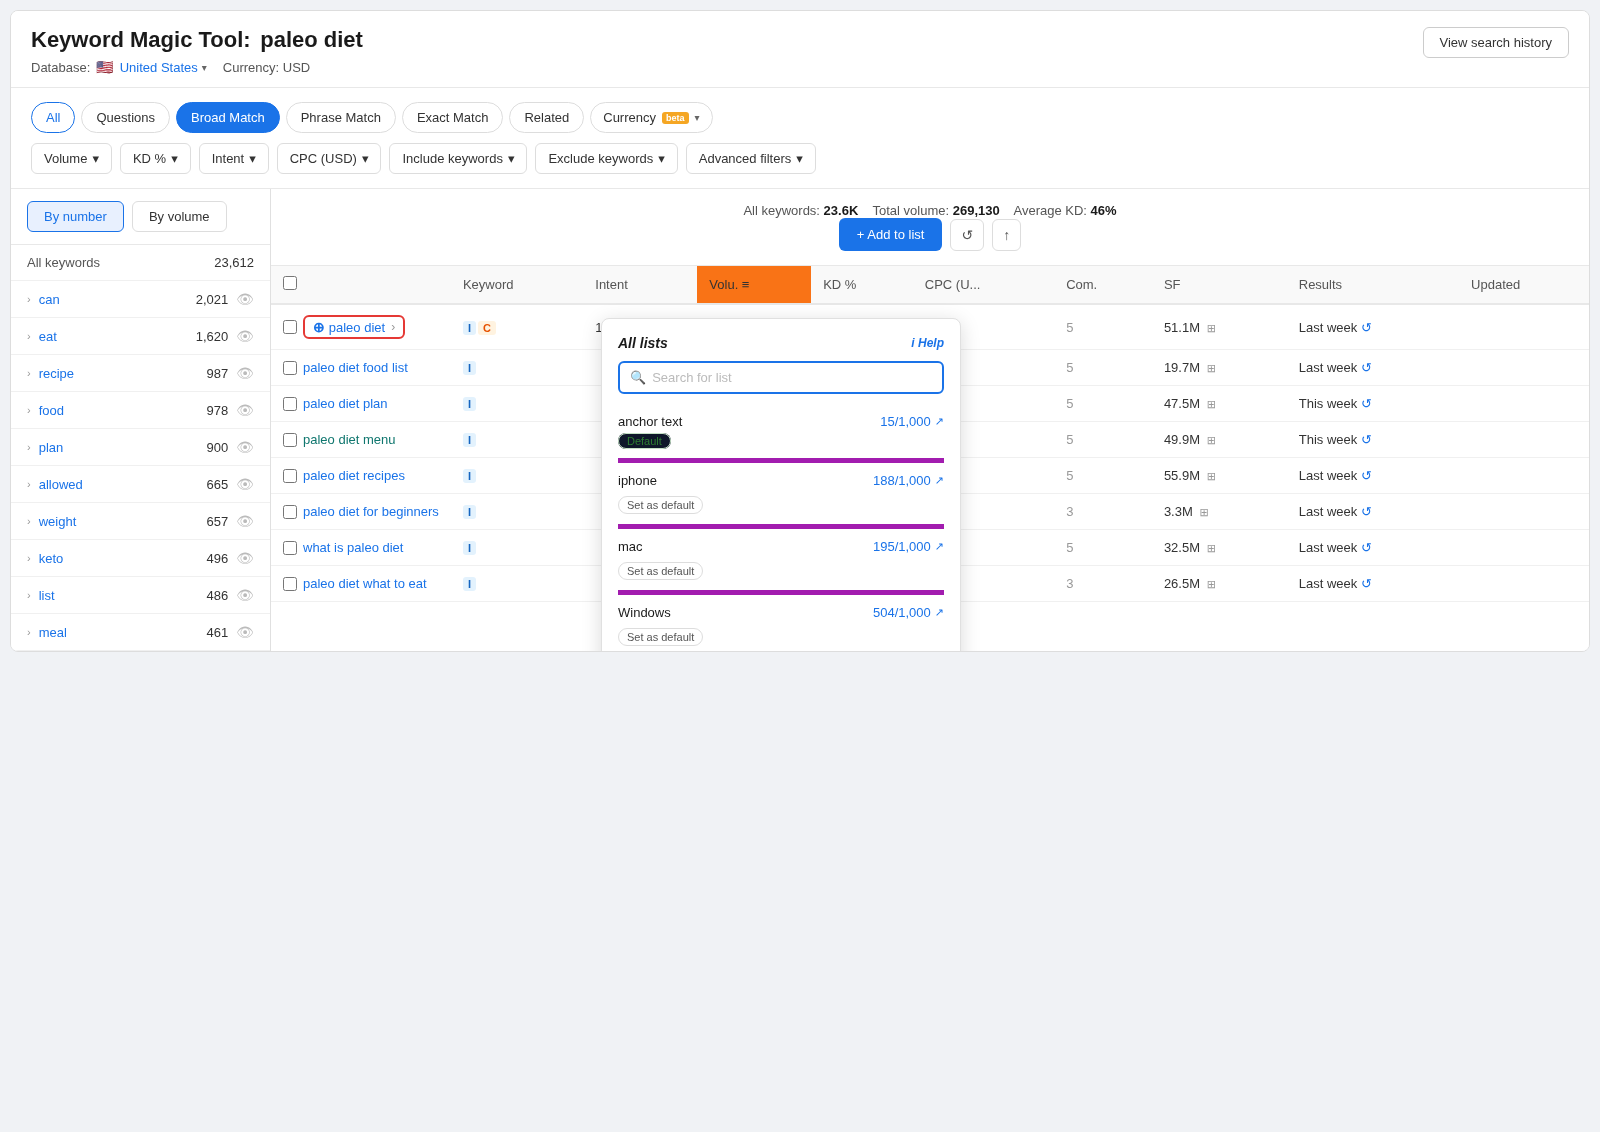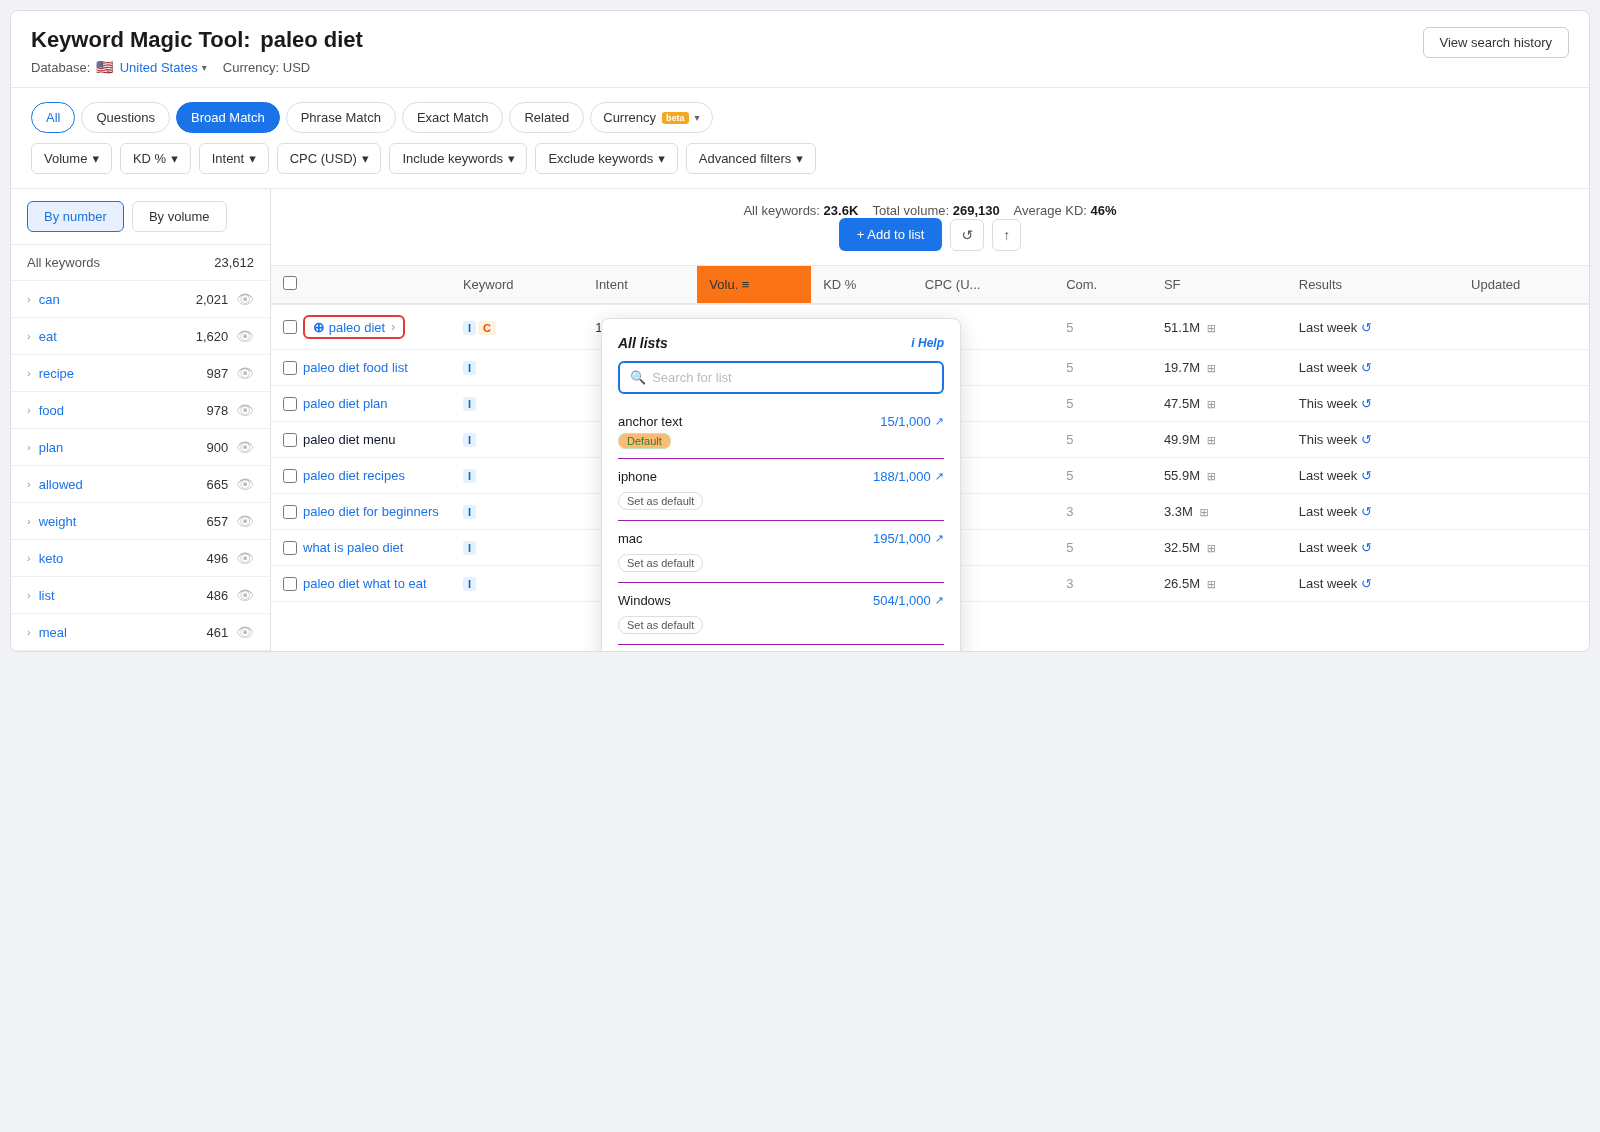--- a/index.html
+++ b/index.html
@@ -72,25 +72,25 @@
     .keyword-box .arrow-icon { color: #999; font-size: 12px; margin-left: 2px; }
 
     
     .dropdown-overlay { position: absolute; top: 52px; left: 330px; width: 360px; background: #fff; border: 1px solid #e0e0e0; border-radius: 8px; box-shadow: 0 4px 20px rgba(0,0,0,0.15); z-index: 100; padding: 16px; }
     .dropdown-overlay .dl-title { font-size: 14px; font-weight: 600; color: #1a1a1a; margin-bottom: 4px; display: flex; justify-content: space-between; align-items: center; font-style: italic; }
     .dl-help { color: #1a73e8; font-size: 12px; cursor: pointer; display: flex; align-items: center; gap: 3px; }
     .dl-search { display: flex; align-items: center; border: 2px solid #1a73e8; border-radius: 6px; padding: 7px 10px; margin: 10px 0; gap: 6px; }
     .dl-search input { border: none; outline: none; flex: 1; font-size: 13px; color: #999; }
     .dl-search input::placeholder { color: #bbb; }
     .dl-search .search-icon { color: #bbb; font-size: 13px; }
-    .dl-list-item { display: flex; align-items: flex-start; justify-content: space-between; padding: 10px 0; border-bottom: 1px solid #a21caf; }
+    .dl-list-item { display: flex; align-items: flex-start; justify-content: space-between; padding: 10px 0; border-bottom: 5px solid #a21caf; }
     .dl-list-item:last-child { border-bottom: none; }
     .dl-item-name { font-size: 13px; color: #1a1a1a; font-weight: 500; }
     .dl-item-badge { background: #e8f0fe; color: #1a73e8; border: 1px solid #c5d8f8; border-radius: 10px; padding: 1px 8px; font-size: 11px; }
-    .dl-item-badge.default { background: #fdba74; color: #2e7d32; border-color: #c5e1c5; }
+    .dl-item-badge.default { background: #0f172a; color: #2e7d32; border-color: #c5e1c5; }
     .dl-item-count { color: #1a73e8; font-size: 13px; display: flex; align-items: center; gap: 4px; }
     .dl-item-count .ext-icon { font-size: 11px; }
     .dl-set-default { font-size: 11px; color: #555; border: 1px solid #ddd; border-radius: 10px; padding: 2px 8px; cursor: pointer; margin-top: 4px; background: #fff; }
     .checkbox { width: 14px; height: 14px; border: 1px solid #ccc; border-radius: 3px; cursor: pointer; }
     .table-container { position: relative; }
   </style>
 </head>
 <body>
 
 <div class="page-wrapper">
@@ -380,21 +380,21 @@
       <td>0.12</td>
       <td style="color:#999;">5</td>
       <td>47.5M <span class="results-icon">⊞</span></td>
       <td>This week <span class="refresh-icon">↺</span></td>
     </tr>
                 <tr>
 
         <td>
           <div class="keyword-cell">
             <input type="checkbox" class="checkbox" style="">
-            <span style="color:#0f172a;cursor:pointer;">paleo diet menu</span>
+            <span style="color:#0f766e;cursor:pointer;">paleo diet menu</span>
           </div>
         </td>
       <td><span class="intent-badge intent-i">I</span></td>
       <td style="font-weight:500;"></td>
       <td>
         <span class="kd-dot" style="background:#e53935;"></span>
         83
       </td>
       <td>0.52</td>
       <td>0.12</td>

